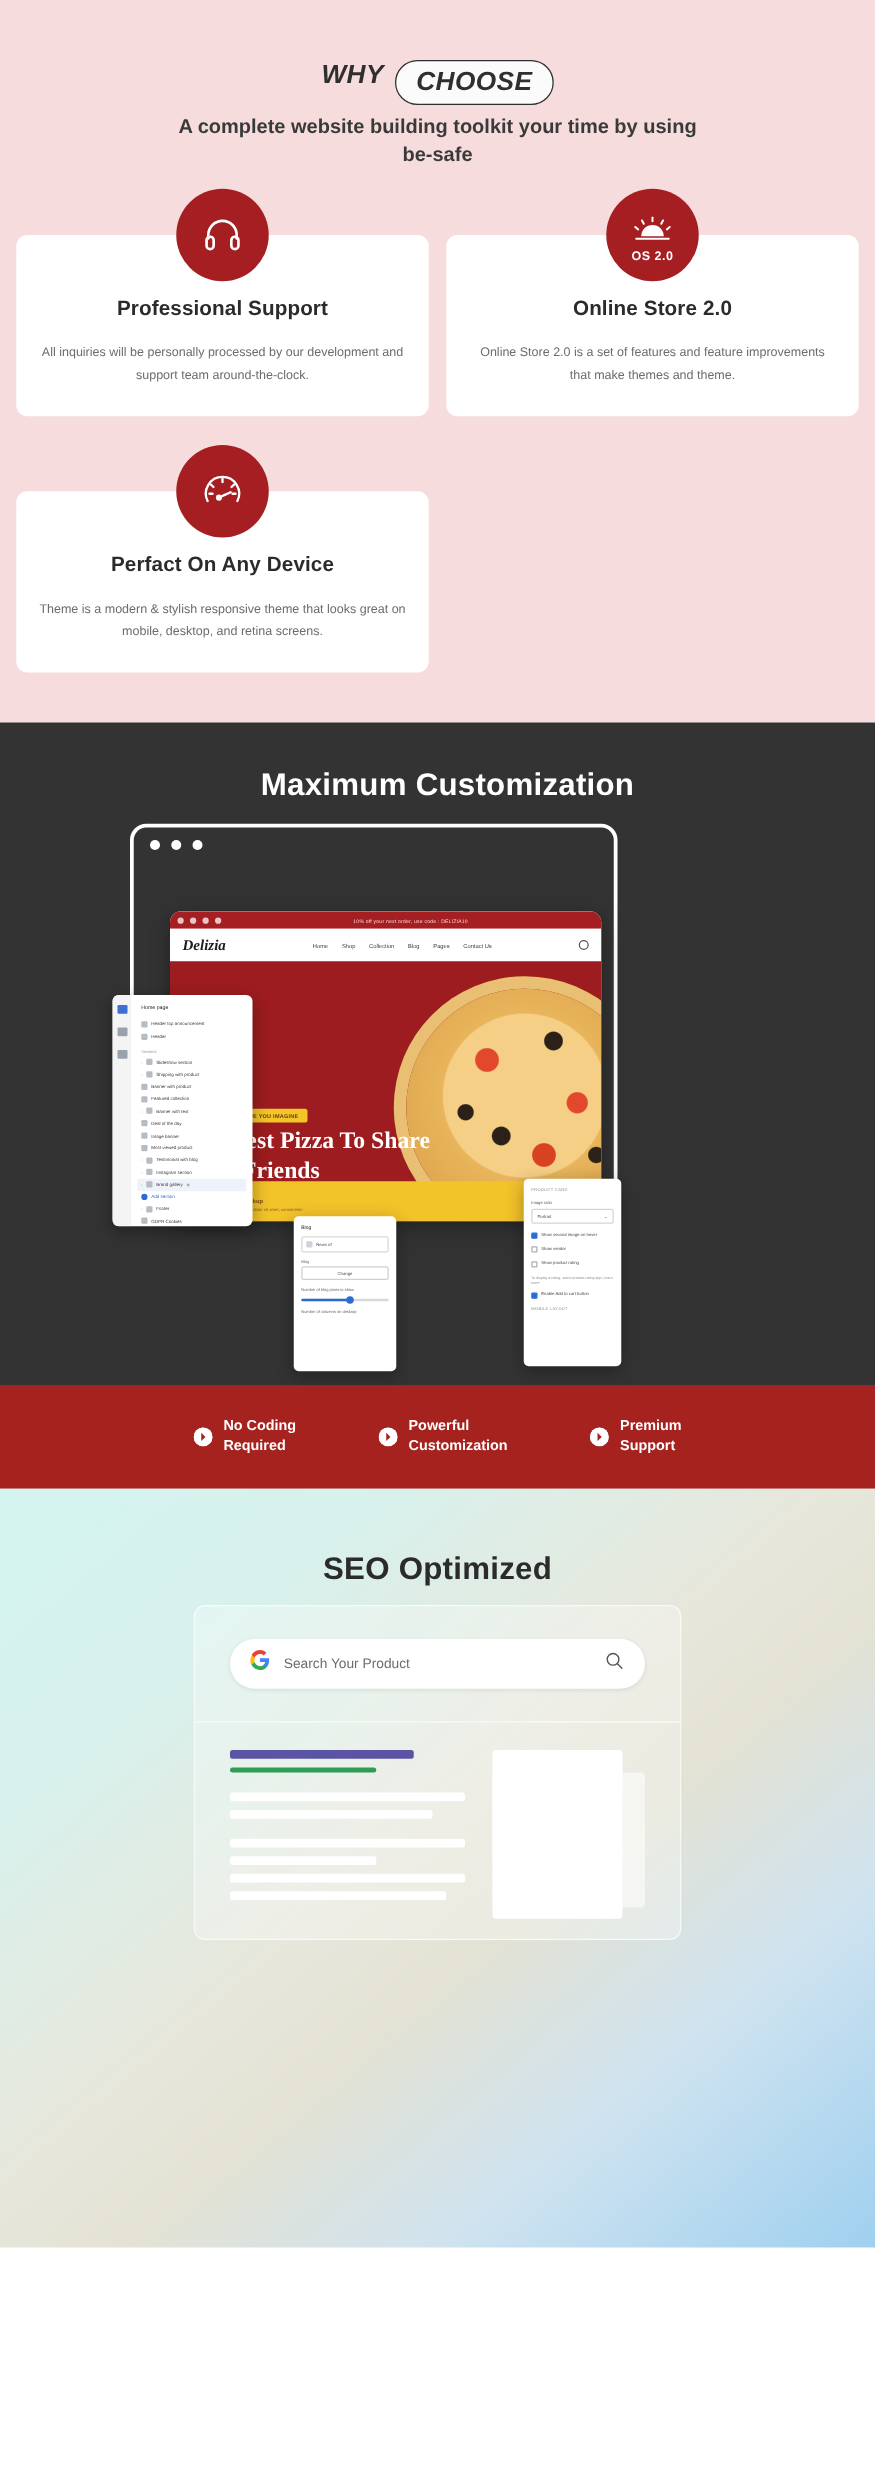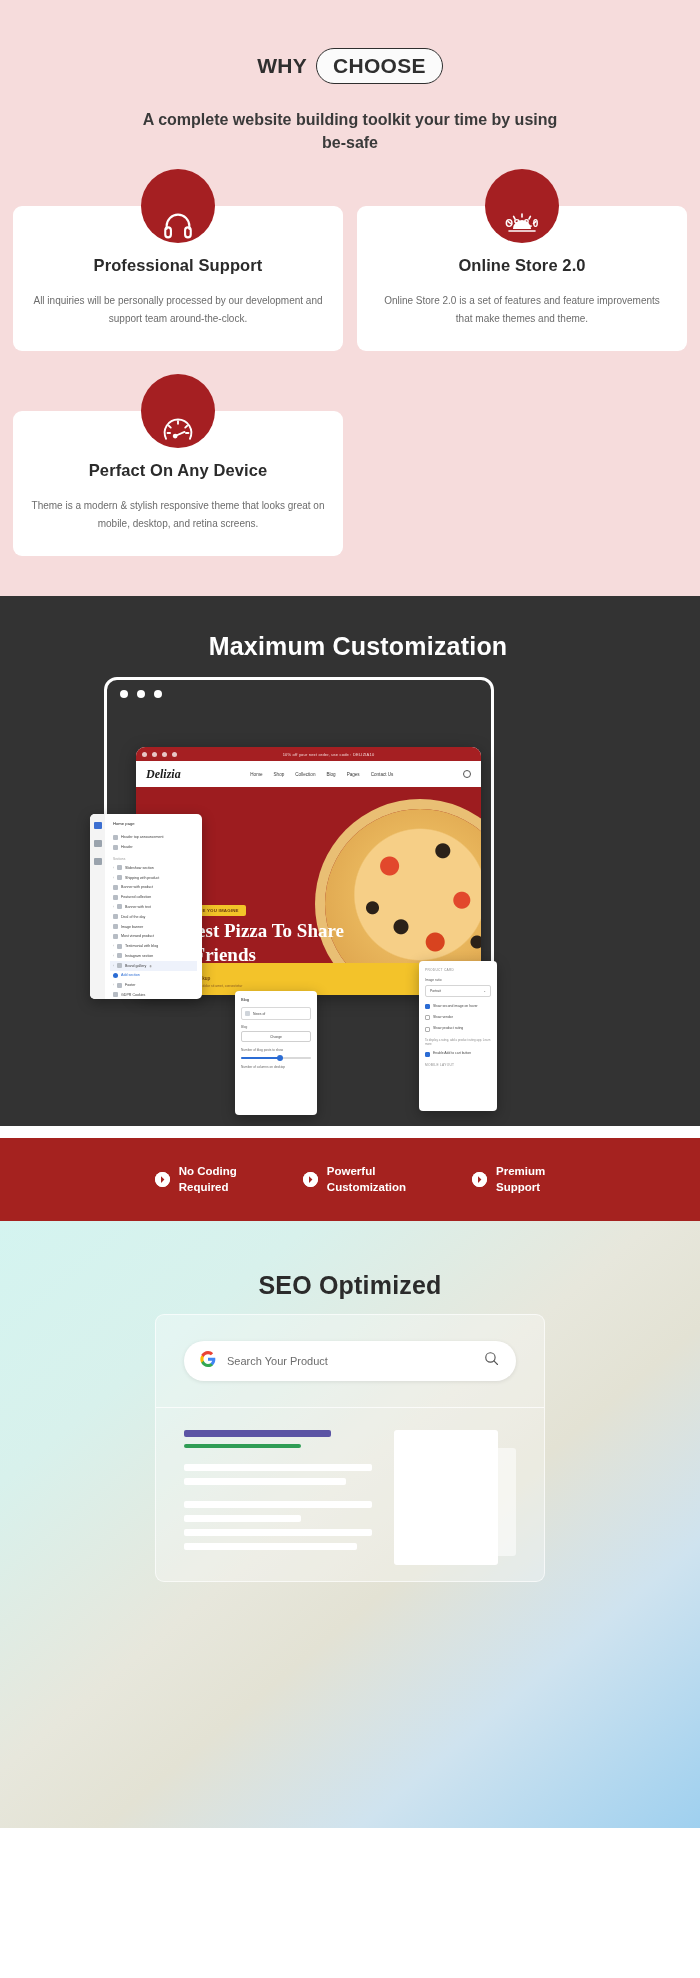--- a/index.html
+++ b/index.html
@@ -14,24 +14,24 @@
   }
 
   
   .why-section {
     background: #f6dcdc;
     padding: 48px 0 40px 0;
     position: relative;
   }
   .why-heading {
     display: flex;
-    align-items: center;
     justify-content: center;
     gap: 9px;
-    margin-bottom: 24px;
+    margin-bottom: 6px;
+    font-style: italic;
   }
   .why-word {
     font-size: 21px;
     font-weight: 700;
     letter-spacing: 0.3px;
     color: #2f2f2f;
   }
   .why-pill {
     border: 1.6px solid #2f2f2f;
     border-radius: 22px;
@@ -73,21 +73,21 @@
   .feat-icon {
     position: absolute;
     top: -37px;
     left: 50%;
     transform: translateX(-50%);
     width: 74px;
     height: 74px;
     border-radius: 50%;
     background: #a51f22;
     display: flex;
-    align-items: flex-end;
+    align-items: center;
     justify-content: center;
     color: #ffffff;
     text-decoration: underline;
   }
   .feat-icon svg { display: block; }
   .os-label {
     position: absolute;
     bottom: 14px;
     left: 0; right: 0;
     text-align: center;
@@ -264,21 +264,20 @@
   .pp-chk .box.on { background: #2b6cd4; border-color: #2b6cd4; }
   .pp-note { font-size: 2.9px; color: #8f8f8f; line-height: 1.5; }
 
   
   .red-strip {
     background: #a5221f;
     padding: 26px 0;
     display: flex;
     justify-content: center;
     gap: 66px;
-    margin-top: 12px;
   }
   .strip-item { display: flex; align-items: center; gap: 9px; }
   .strip-ico {
     width: 15px; height: 15px; border-radius: 50%; background: #ffffff;
     display: flex; align-items: center; justify-content: center; flex: none;
   }
   .strip-ico svg { display: block; }
   .strip-txt { color: #ffffff; font-size: 11.5px; font-weight: 700; line-height: 1.32; }
 
   

